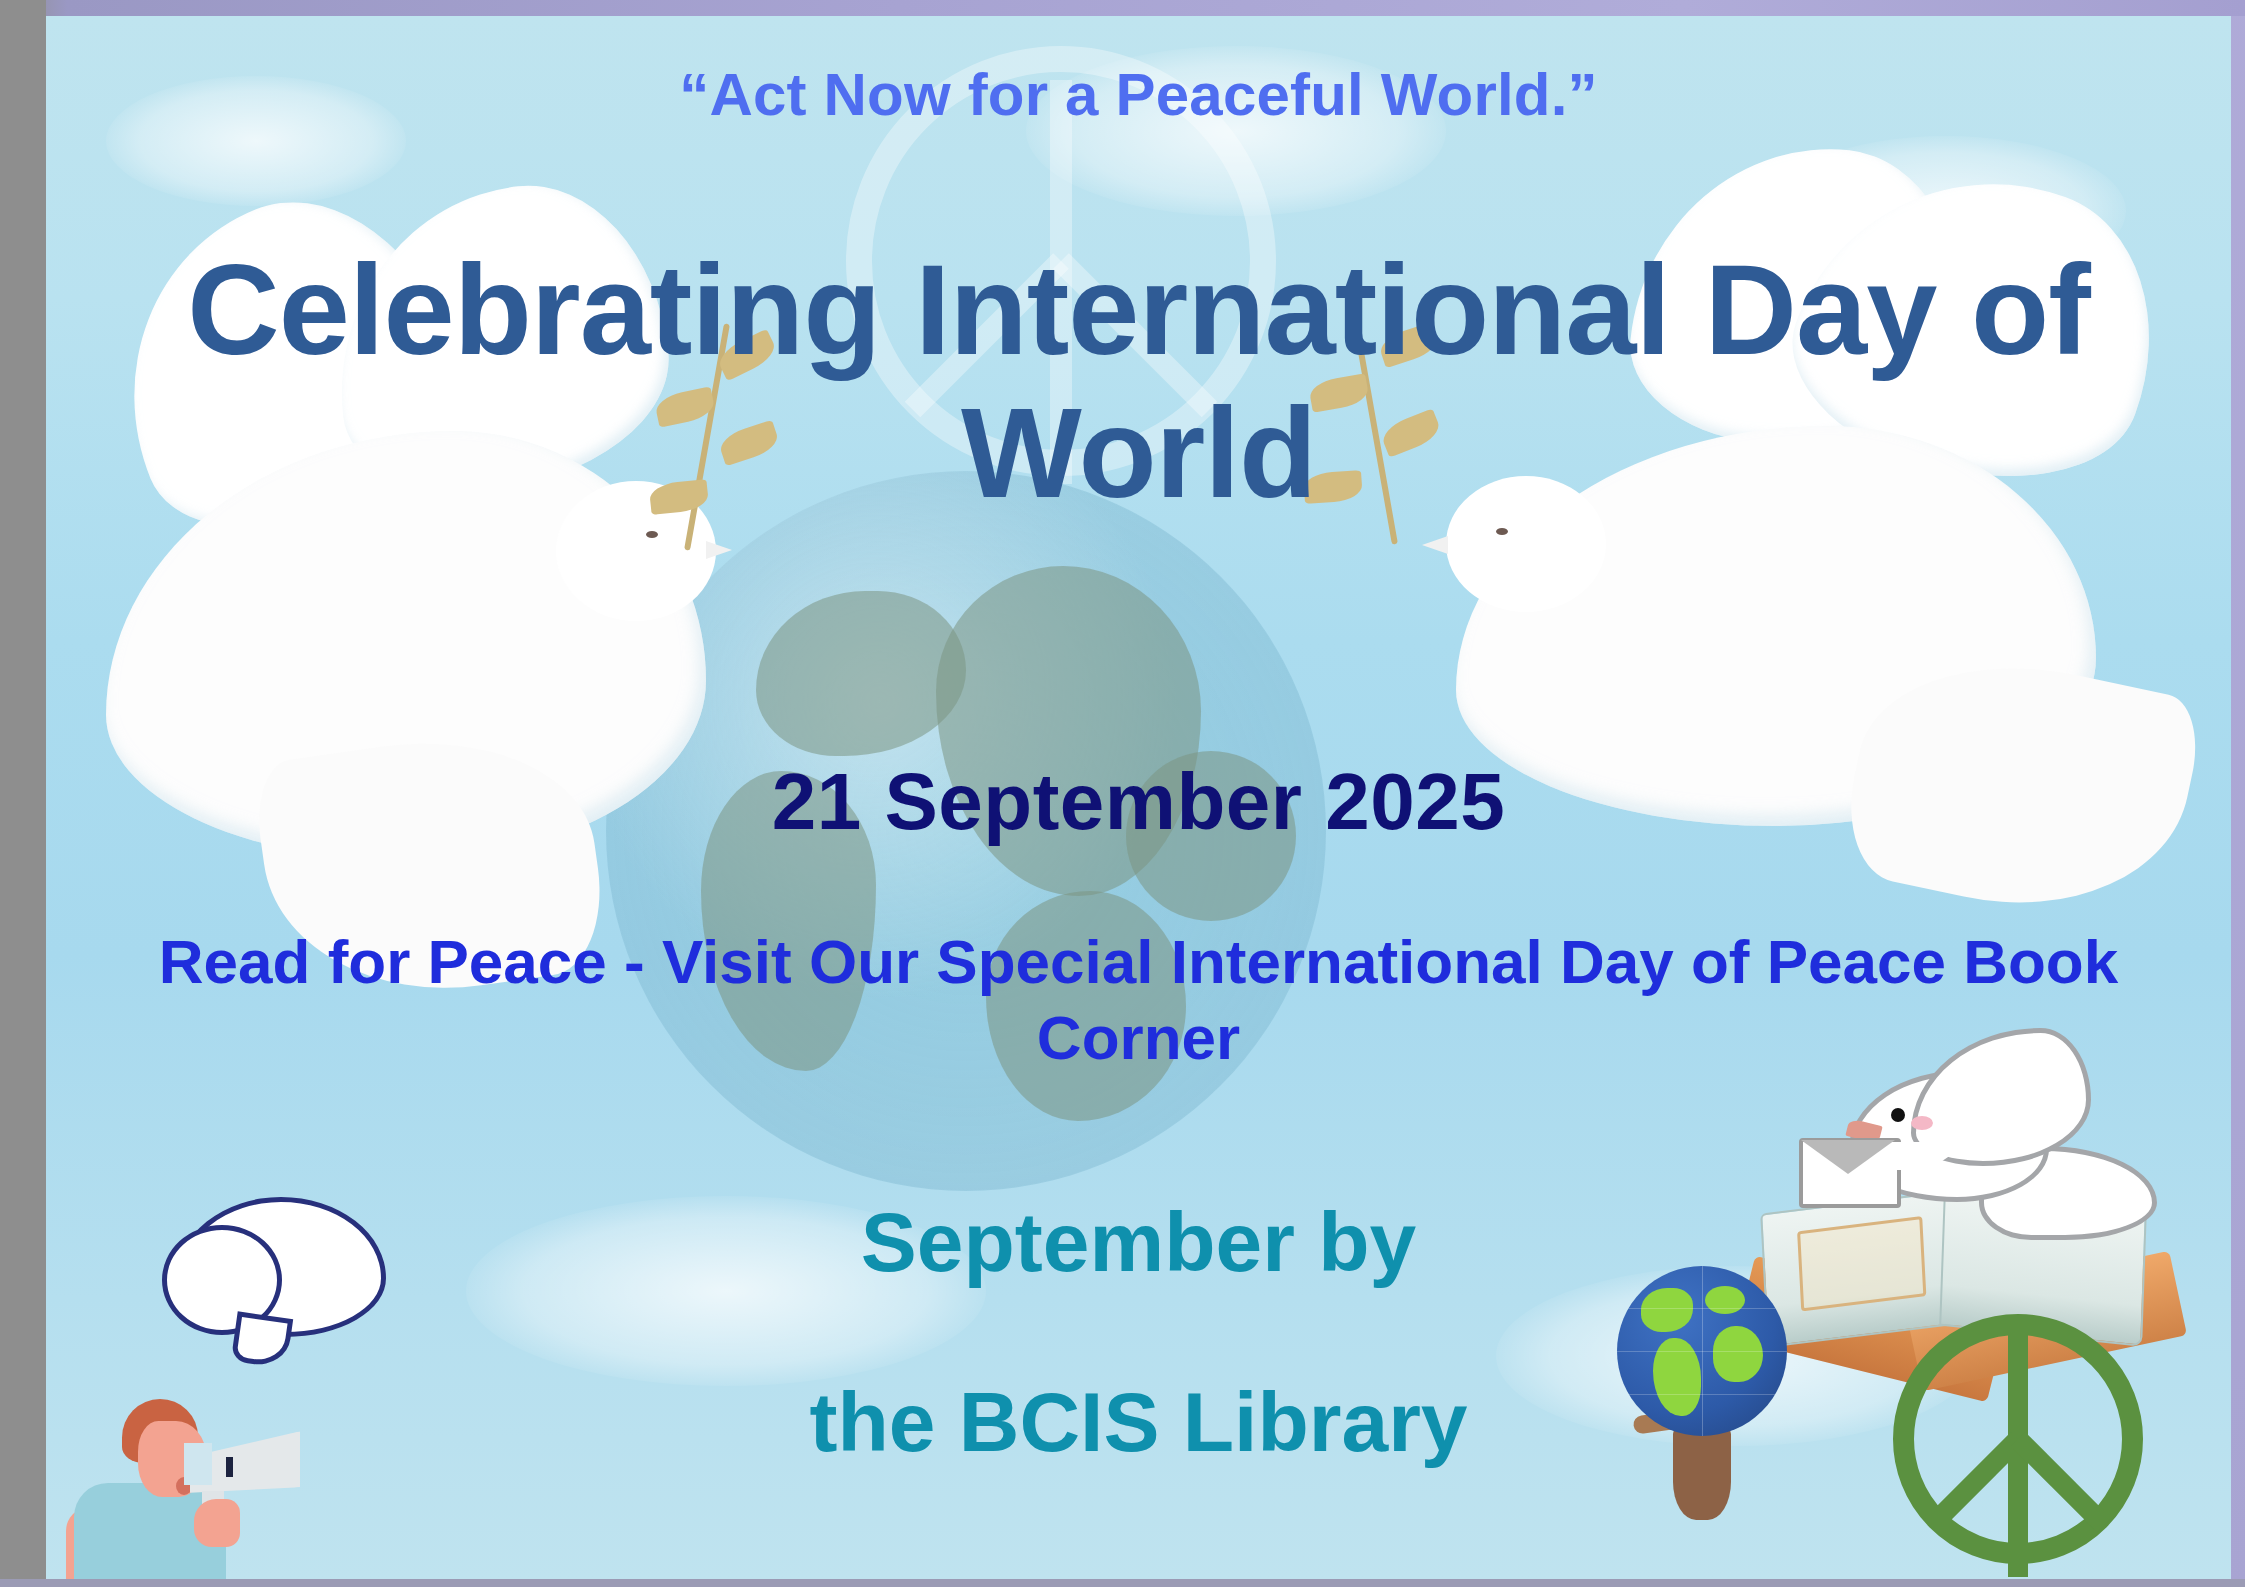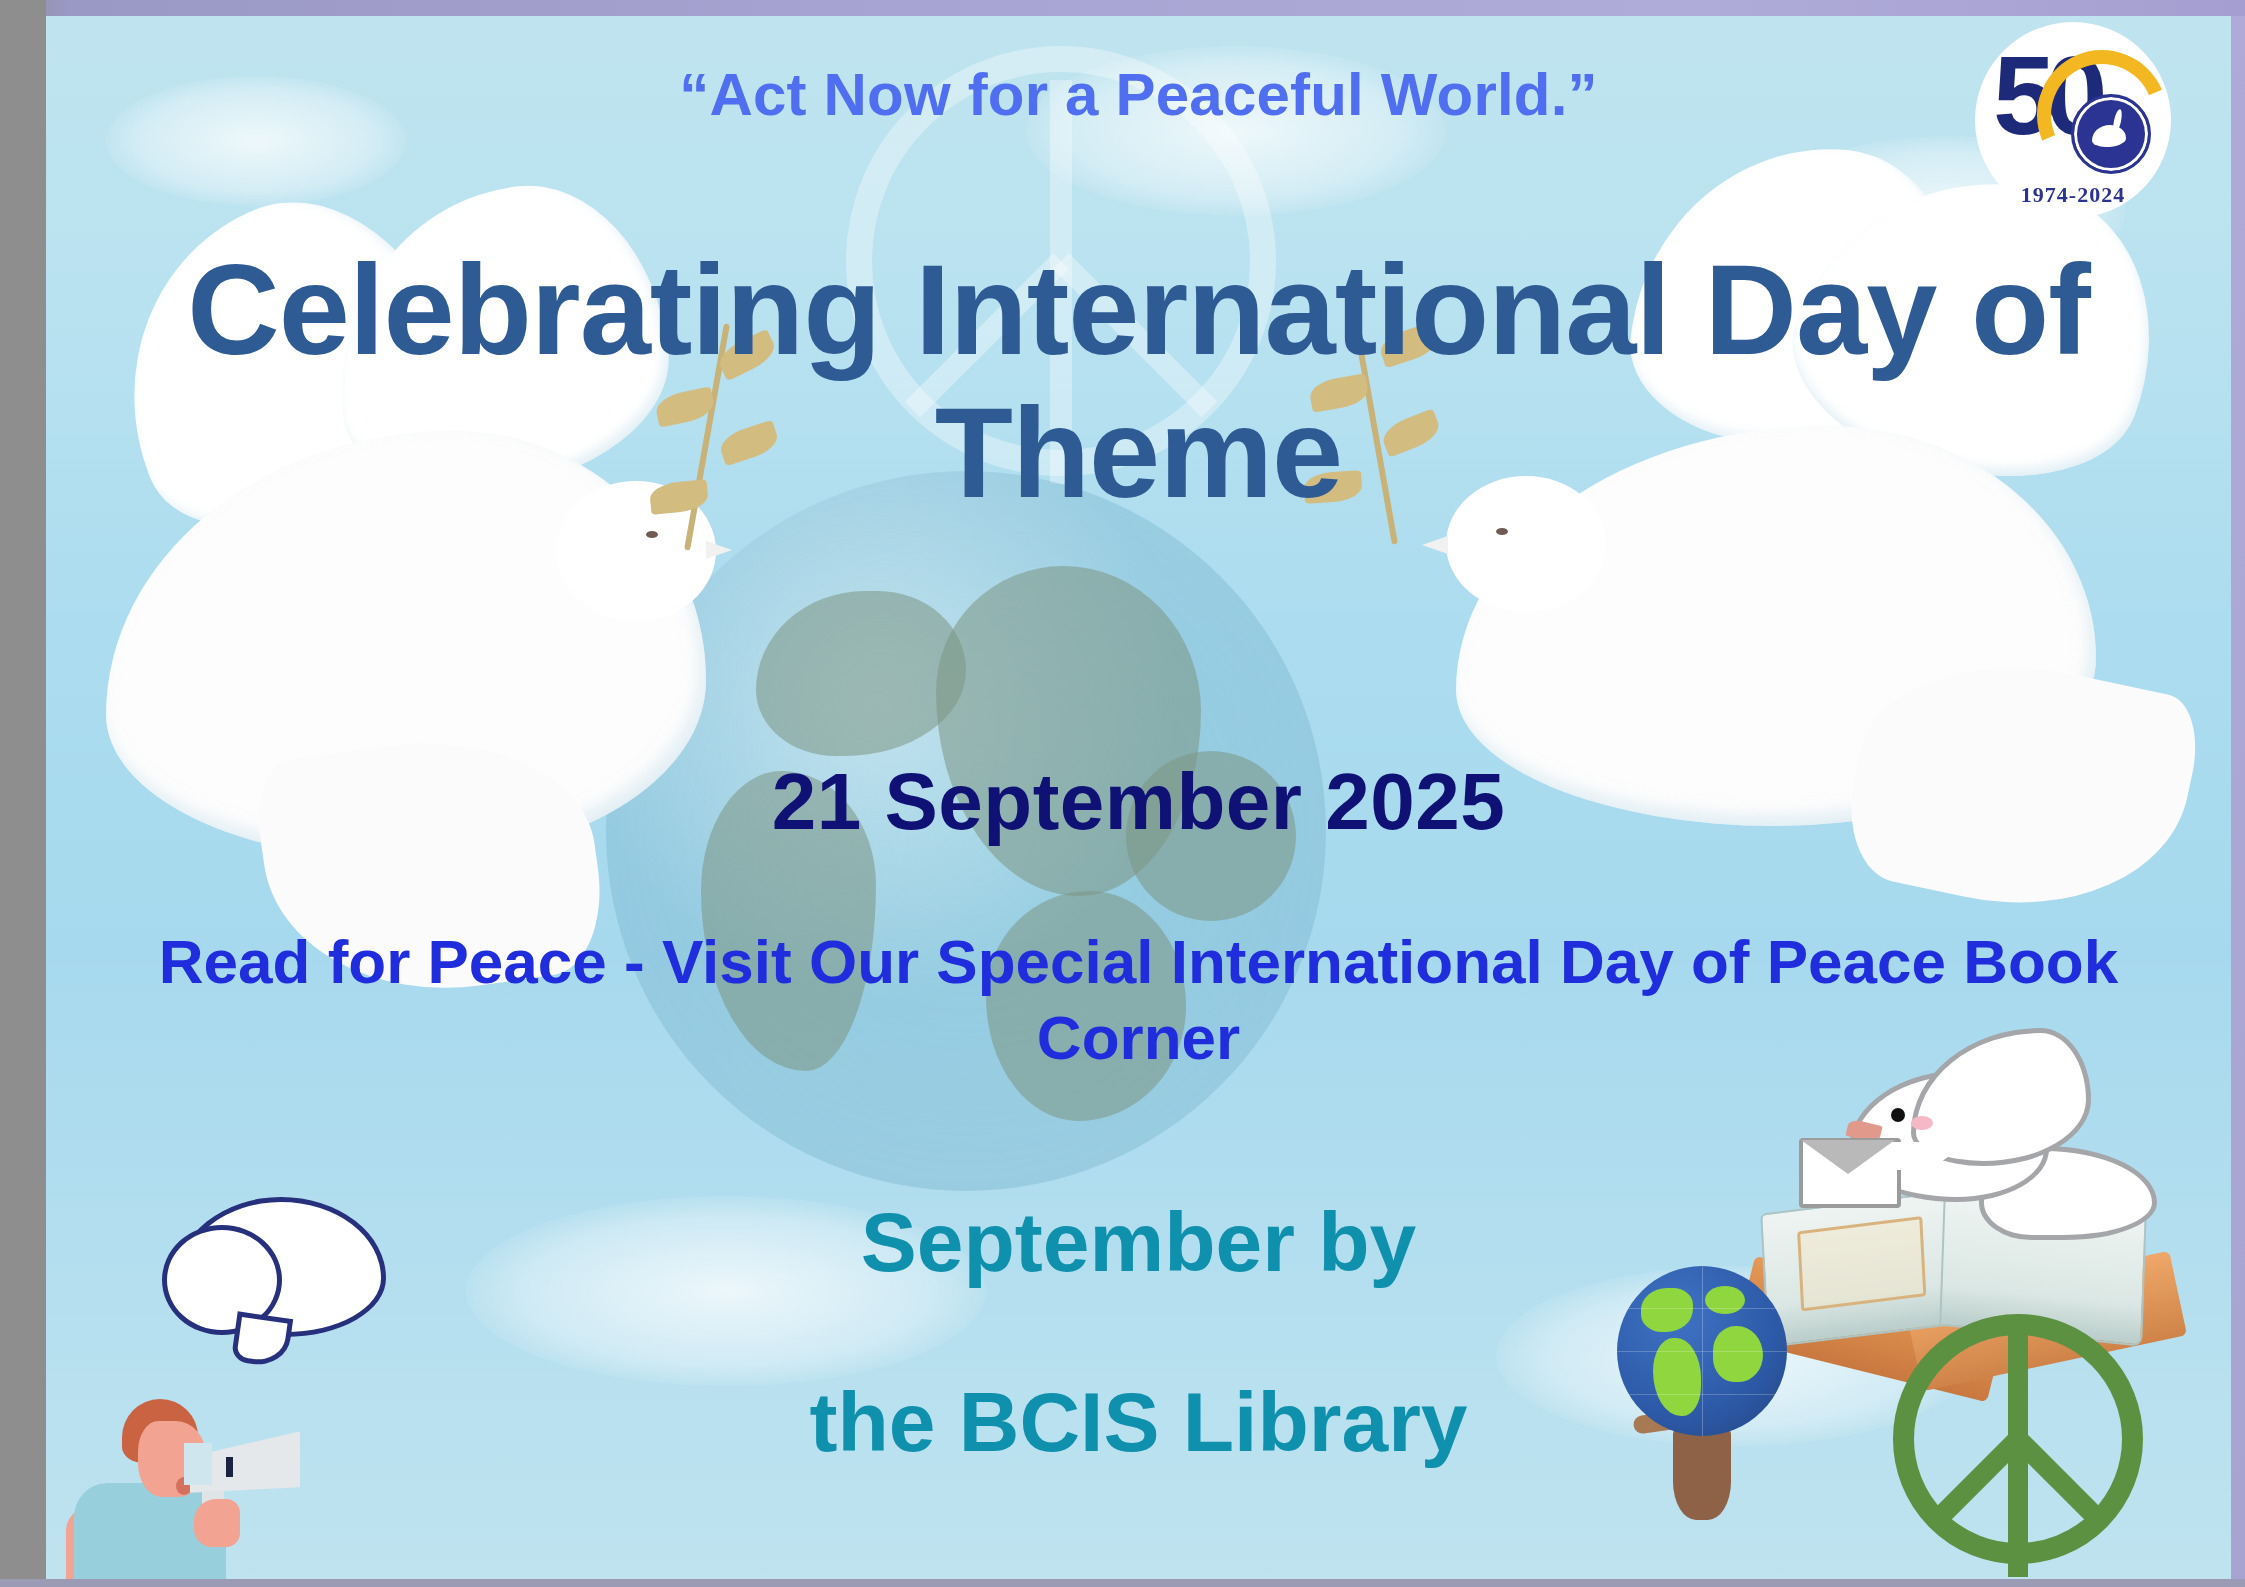--- a/index.html
+++ b/index.html
@@ -541,40 +541,31 @@
         <div class="leaf" style="left:34px;  top:62px;  transform: rotate(170deg);"></div>
         <div class="leaf" style="left:106px; top:102px; transform: rotate(-22deg);"></div>
         <div class="leaf" style="left:28px;  top:156px; transform: rotate(176deg);"></div>
       </div>
     </div>
 
     <div class="text-layer">
 
       <div class="tagline l1">“Act Now for a Peaceful World.”</div>
 
-      <div class="main-title">Celebrating International Day of Theme</div>
+      <div class="main-title">Celebrating International Day of World</div>
 
       <div class="event-date">21 September 2025</div>
 
       <div class="subline">Read for Peace - Visit Our Special International Day of Peace Book Corner</div>
 
       <div class="organiser-1">September by</div>
       <div class="organiser-2">the BCIS Library</div>
     </div>
 
 
-    <div class="anniv">
-      <div class="fifty">50</div>
-      <div class="swoosh"></div>
-      <div class="mini-seal">
-        <div class="mini-swan"></div>
-        <div class="mini-neck"></div>
-      </div>
-      <div class="years">1974-2024</div>
-    </div>
 
     <div class="joinus-art">
       <div class="ju-bubble"></div>
       <div class="ju-bubble2"></div>
       <div class="ju-bubble-tail"></div>
       <div class="ju-person-arm"></div>
       <div class="ju-person-body"></div>
       <div class="ju-person-hair"></div>
       <div class="ju-person-face"></div>
       <div class="ju-person-eye"></div>

